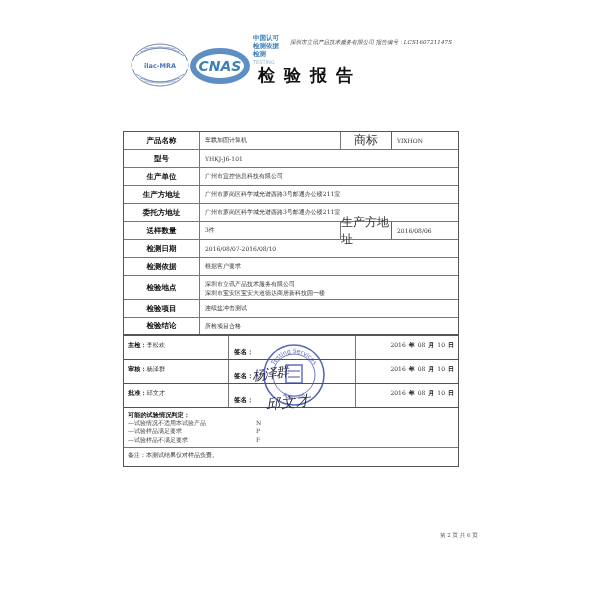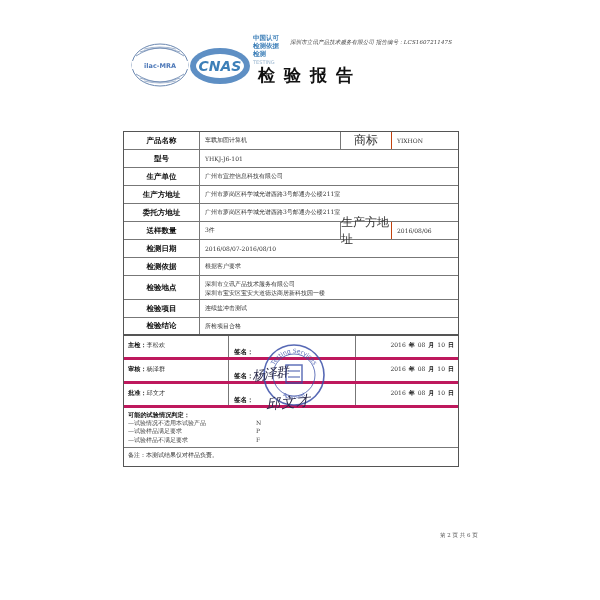--- a/index.html
+++ b/index.html
@@ -19,21 +19,21 @@
   .row { display: flex; border-bottom: 1px solid #777; height: 18px; align-items: center; }
   .row .label { width: 76px; height: 100%; border-right: 1px solid #777; display: flex; align-items: center; justify-content: center; font-family: "DejaVu Sans", sans-serif; font-size: 7.5px; font-weight: bold; color: #111; }
   .row .value { flex: 1; height: 100%; display: flex; align-items: center; padding-left: 5px; font-size: 6px; color: #333; }
   .row .split-value { width: 141px; height: 100%; display: flex; align-items: center; padding-left: 5px; font-size: 6px; color: #333; border-right: 1px solid #777; }
   .row .sub-label { width: 51px; height: 100%; display: flex; align-items: center; justify-content: center; font-size: 12px; color: #333; border-right: 1px solid #c2410c; }
   .row .sub-value { flex: 1; height: 100%; display: flex; align-items: center; padding-left: 5px; font-size: 6px; color: #333; }
   .row.tall { height: 24px; align-items: center; }
   .row.tall .value { flex-direction: column; align-items: flex-start; justify-content: center; line-height: 9px; }
   .row.double { border-bottom: 2px solid #555; }
 
-  .sign-row { display: flex; border-bottom: 3px solid #be185d; height: 24px; position: relative; }
+  .sign-row { display: flex; border-bottom: 1px solid #be185d; height: 24px; position: relative; }
   .sign-row .person { width: 105px; border-right: 1px solid #777; font-size: 6.2px; padding: 5px 0 0 4px; color: #333; }
   .sign-row .person b { font-family: "DejaVu Sans", sans-serif; font-weight: bold; color: #111; }
   .sign-row .sig { width: 127px; border-right: 1px solid #777; font-family: "DejaVu Sans", sans-serif; font-size: 6.5px; font-weight: bold; padding: 12px 0 0 5px; color: #111; }
   .sign-row .date { flex: 1; display: flex; justify-content: flex-end; align-items: flex-start; padding: 5px 4px 0 0; font-size: 6px; color: #333; gap: 3px; }
   .sign-row .date b { font-family: "DejaVu Sans", sans-serif; font-weight: bold; color: #111; }
 
   .judge-block { padding: 3px 4px; border-bottom: 1px solid #777; font-size: 6px; color: #444; line-height: 8.2px; }
   .judge-block .title { font-family: "DejaVu Sans", sans-serif; font-weight: bold; color: #111; font-size: 6.2px; }
   .judge-line { display: flex; }
   .judge-line .txt { width: 128px; }

